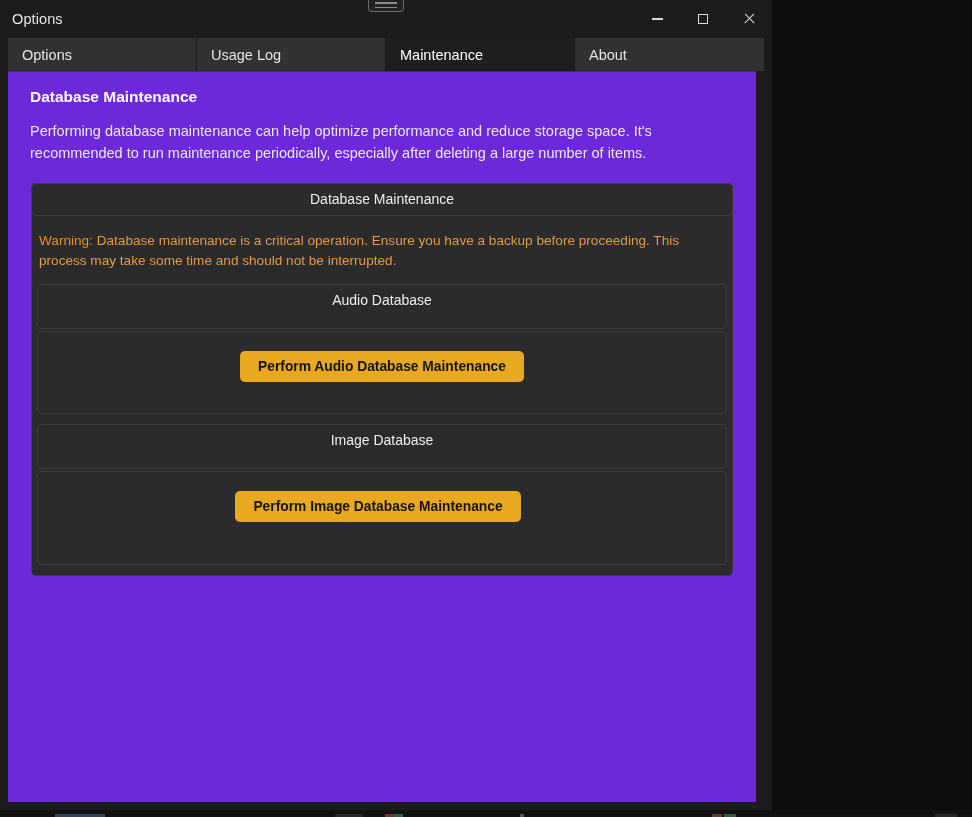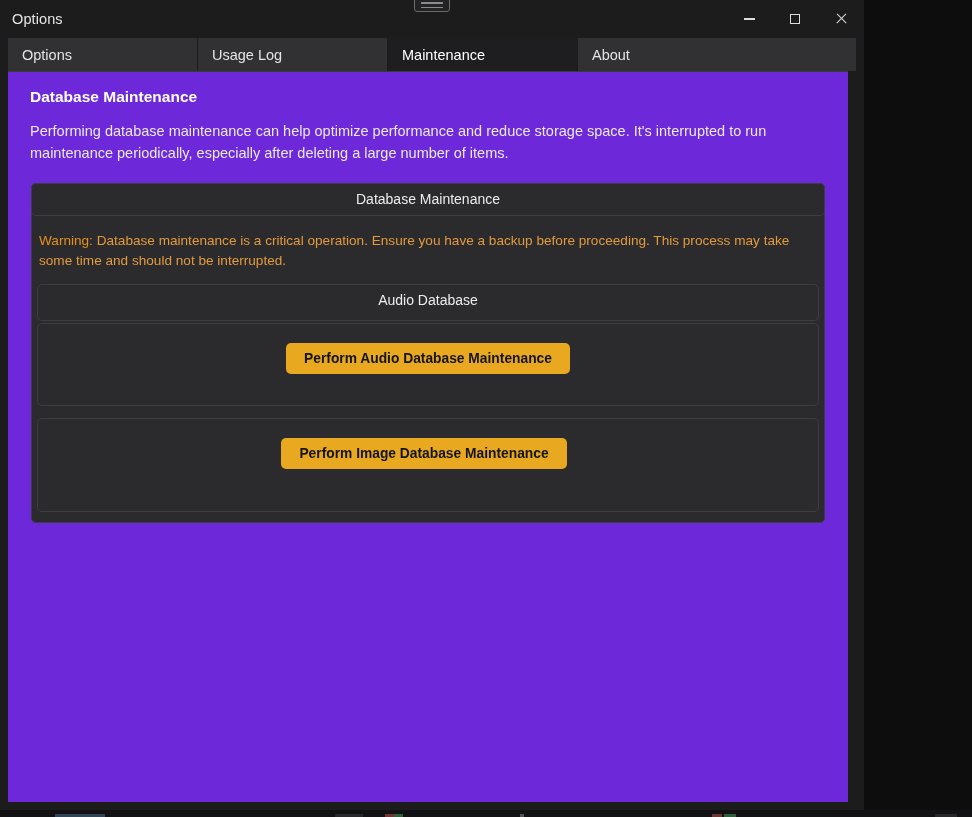--- a/index.html
+++ b/index.html
@@ -9,21 +9,21 @@
     height: 817px;
     overflow: hidden;
     background: #0d0d0e;
     font-family: "Liberation Sans", sans-serif;
   }
 
   
   #window {
     position: absolute;
     left: 0; top: 0;
-    width: 864px;
+    width: 772px;
     height: 810px;
     background: #1c1c1d;
     display: flex;
     flex-direction: column;
   }
 
   
   #titlebar {
     position: relative;
     height: 38px;
@@ -178,21 +178,21 @@
   }
 
   
   .inner-section { margin: 0 5px 0 5px; }
   .inner-header {
     border: 1px solid #3e3e42;
     border-radius: 5px;
     text-align: center;
     font-size: 14px;
     color: #ededed;
-    padding: 7px 0 12px 0;
+    padding: 7px 0 20px 0;
     background: #2b2b2d;
   }
   .inner-panel {
     border: 1px solid #3e3e42;
     border-radius: 5px;
     margin-top: 2px;
     background: #2b2b2d;
     display: flex;
     justify-content: center;
     align-items: flex-end;
@@ -259,21 +259,21 @@
     <div class="tab">Options</div>
     <div class="tab">Usage Log</div>
     <div class="tab selected">Maintenance</div>
     <div class="tab">About</div>
   </div>
 
   <div id="content">
 
     <div id="page-head">
       <div id="page-title">Database Maintenance</div>
-      <div id="page-desc">Performing database maintenance can help optimize performance and reduce storage space. It's interrupted to run maintenance periodically, especially after deleting a large number of items.</div>
+      <div id="page-desc">Performing database maintenance can help optimize performance and reduce storage space. It's recommended to run maintenance periodically, especially after deleting a large number of items.</div>
     </div>
 
     <div class="groupbox">
       <div class="group-header">Database Maintenance</div>
 
       <div class="group-body">
 
         <div id="warning-block">
           <div id="warning-text-wrap"><span id="warning-label">Warning:</span><span> Database maintenance is a critical operation. Ensure you have a backup before proceeding. This process may take some time and should not be interrupted.</span></div>
         </div>
@@ -281,20 +281,21 @@
         <div class="inner-section">
           <div class="inner-header">Audio Database</div>
           <div class="inner-panel">
             <button class="gold-button">Perform Audio Database Maintenance</button>
           </div>
         </div>
 
         <div class="spacer-gap"></div>
 
         <div class="inner-section">
+          <div class="inner-header">Image Database</div>
           <div class="inner-panel tall">
             <button class="gold-button">Perform Image Database Maintenance</button>
           </div>
         </div>
 
         <div class="spacer-gap"></div>
       </div>
     </div>
 
   </div>

